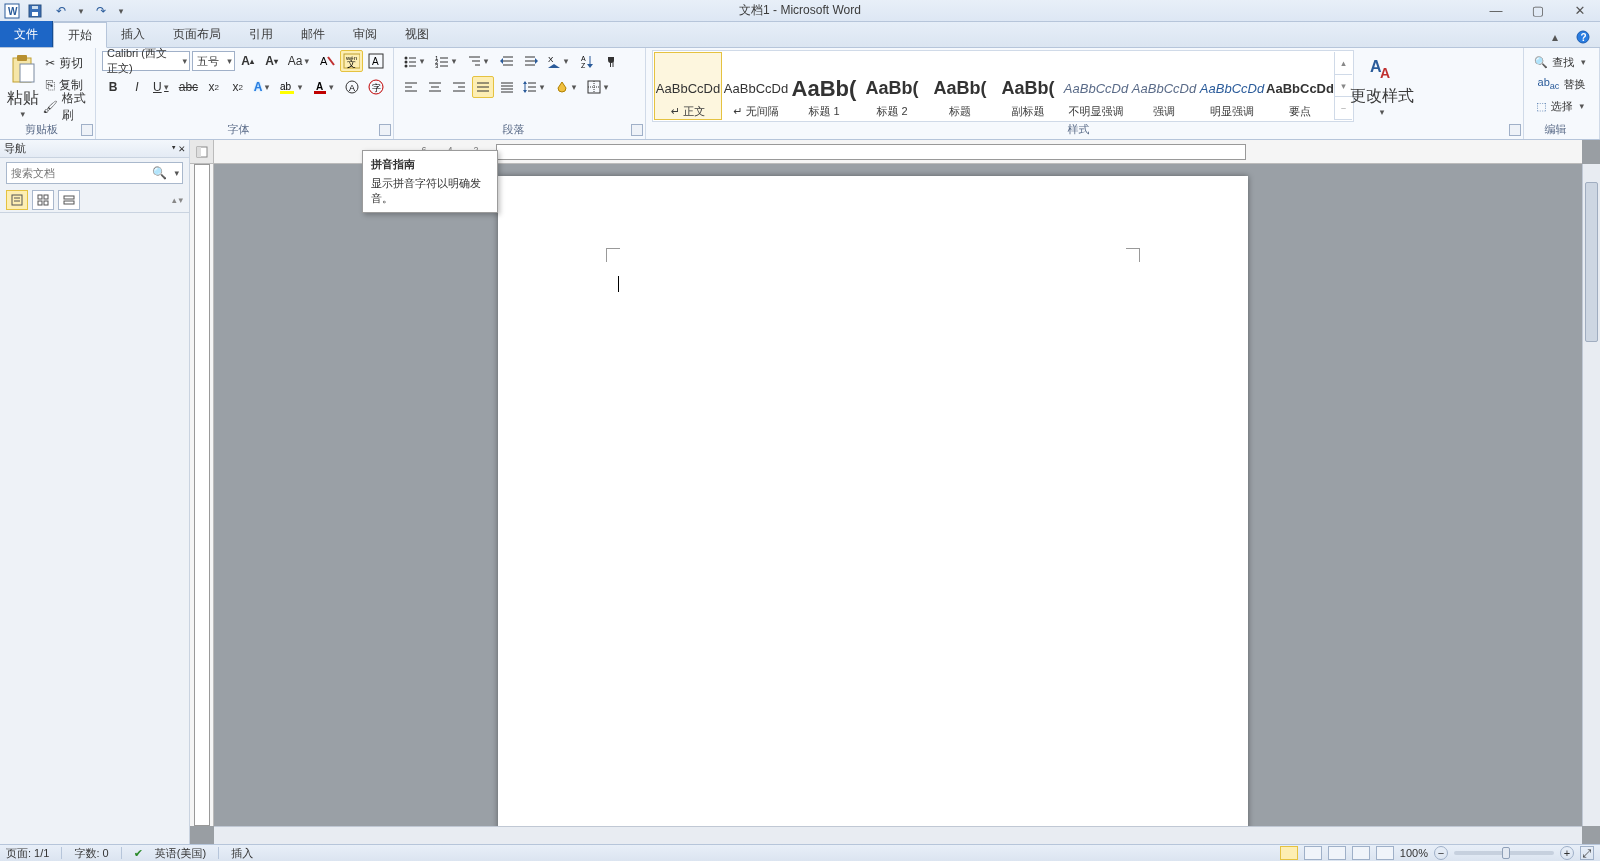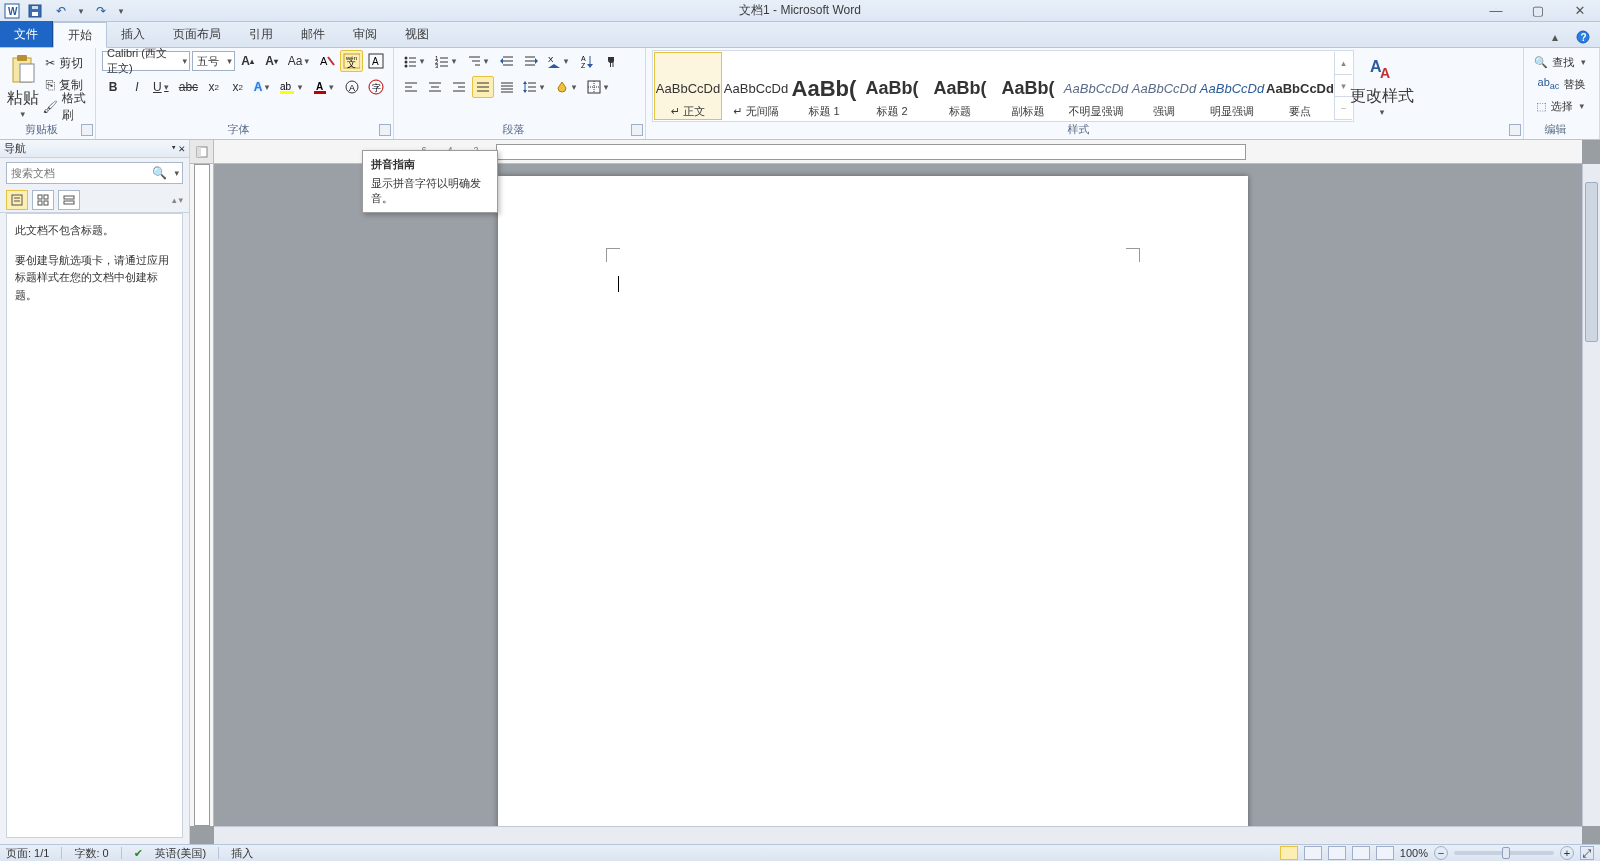--- a/index.html
+++ b/index.html
@@ -516,24 +516,20 @@
       <div class="navtab">
           <svg width="12" height="12">
             <rect x="1" y="2" width="10" height="3" fill="none" stroke="#555"></rect>
             <rect x="1" y="7" width="10" height="3" fill="none" stroke="#555"></rect>
           </svg>
         </div>
       <div style="margin-left:auto;display:flex;gap:2px;align-items:center;">
         <span style="font-size:9px;color:#888;">▴</span>
         <span style="font-size:9px;color:#888;">▾</span>
       </div>
-    </div>
-    <div class="navbody">
-      <p>此文档不包含标题。</p>
-      <p style="margin-top:12px;">要创建导航选项卡，请通过应用标题样式在您的文档中创建标题。</p>
     </div>
   </div>
 
   <div class="docarea">
     <div class="rulerspace">
         <svg width="12" height="12">
           <rect x="1" y="1" width="10" height="10" fill="#fff" stroke="#888"></rect>
           <rect x="1" y="1" width="4" height="10" fill="#ddd"></rect>
         </svg>
       </div>

